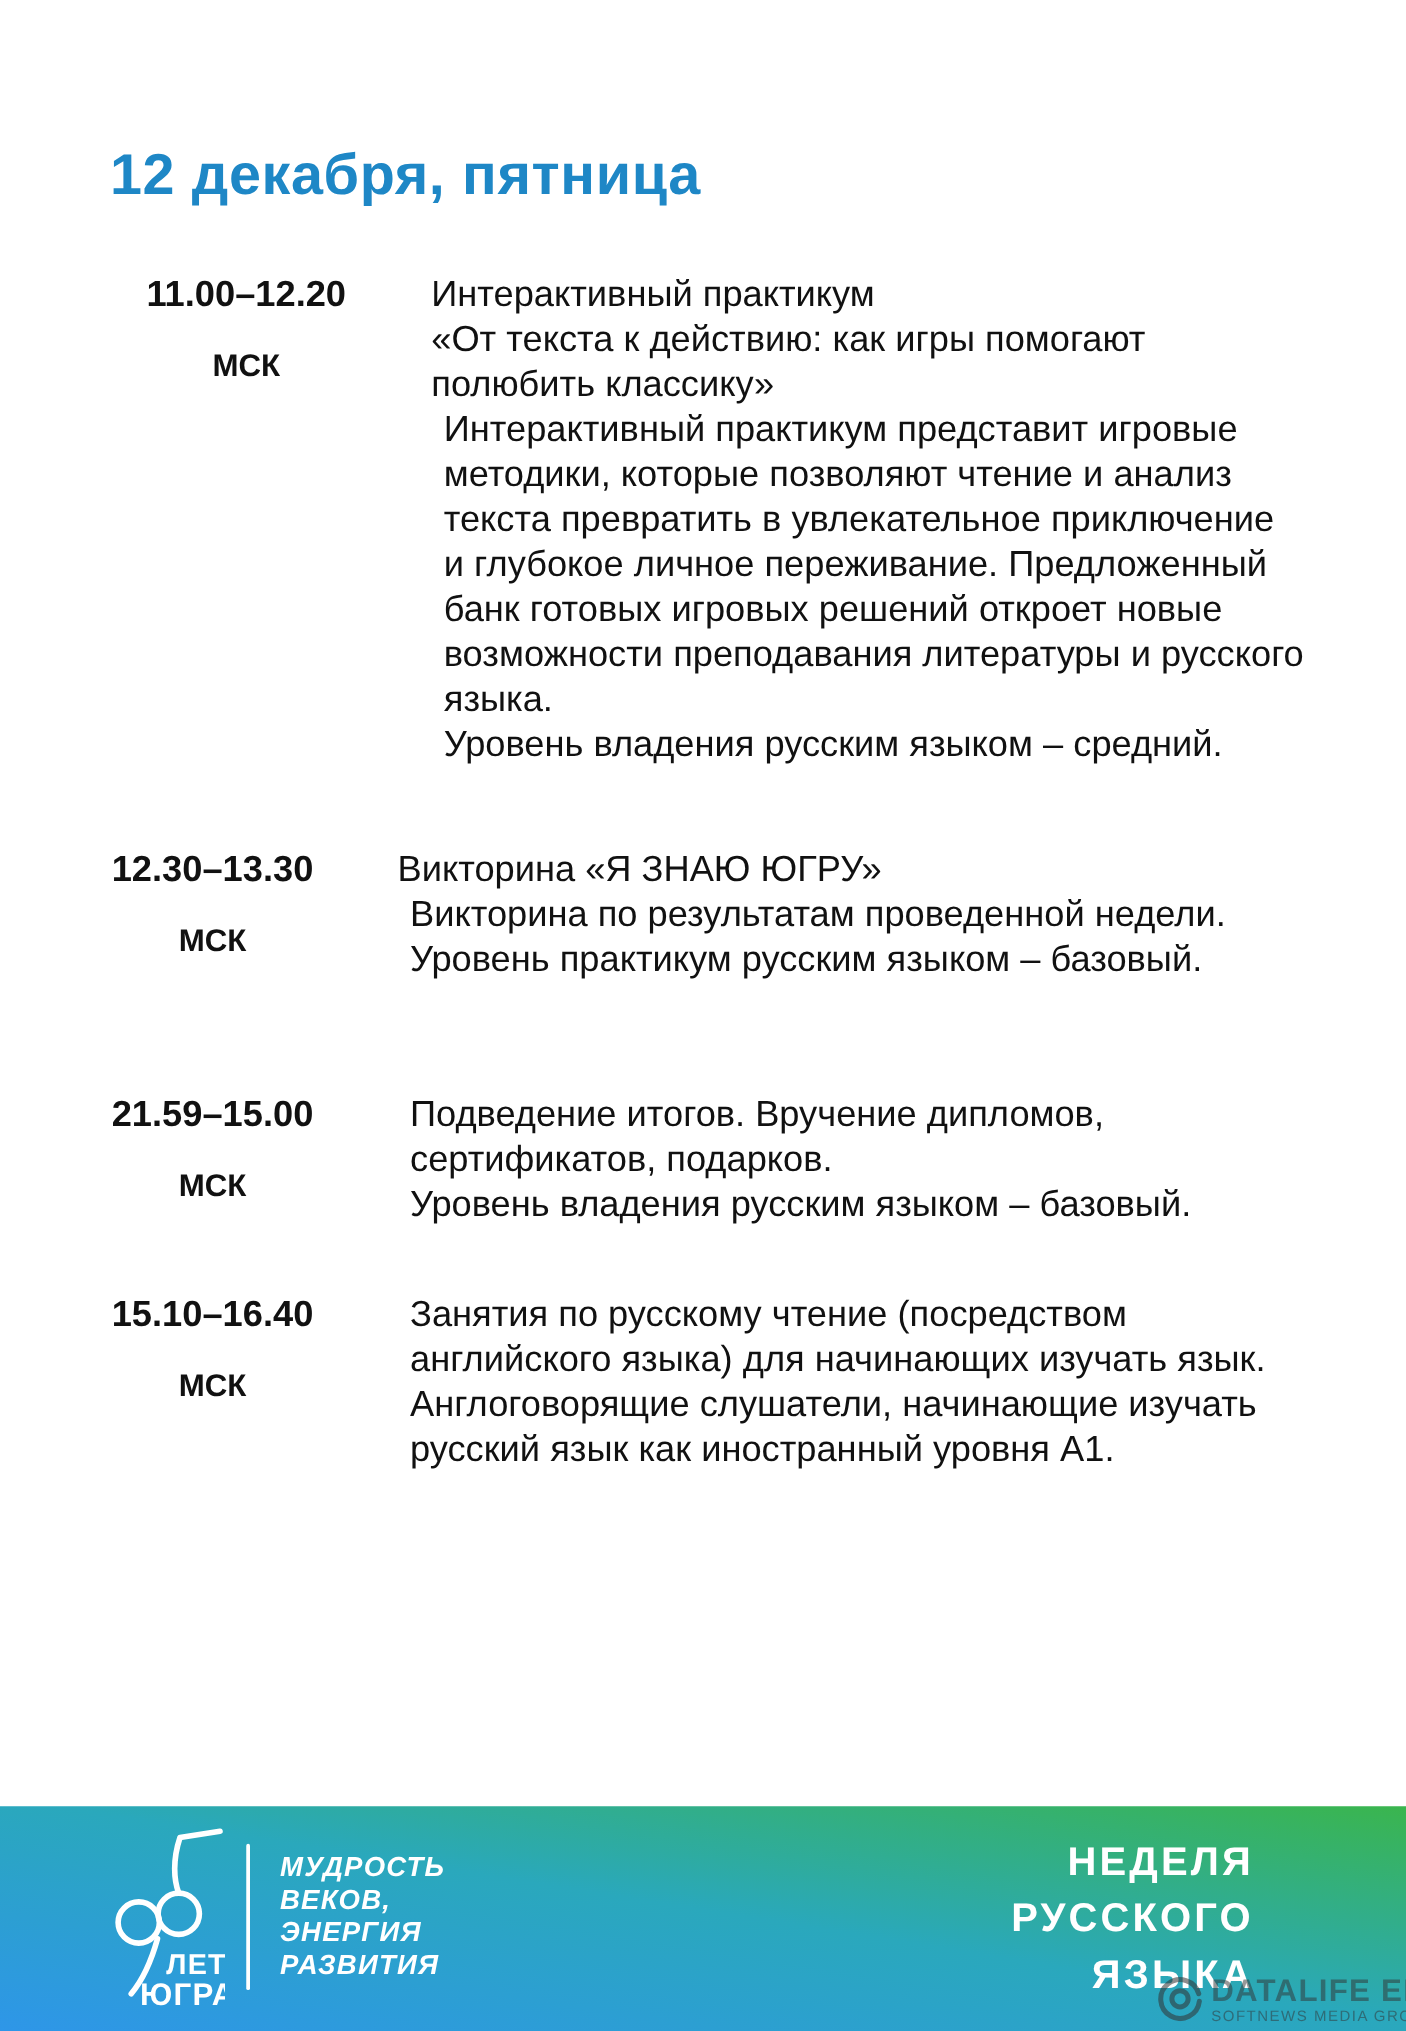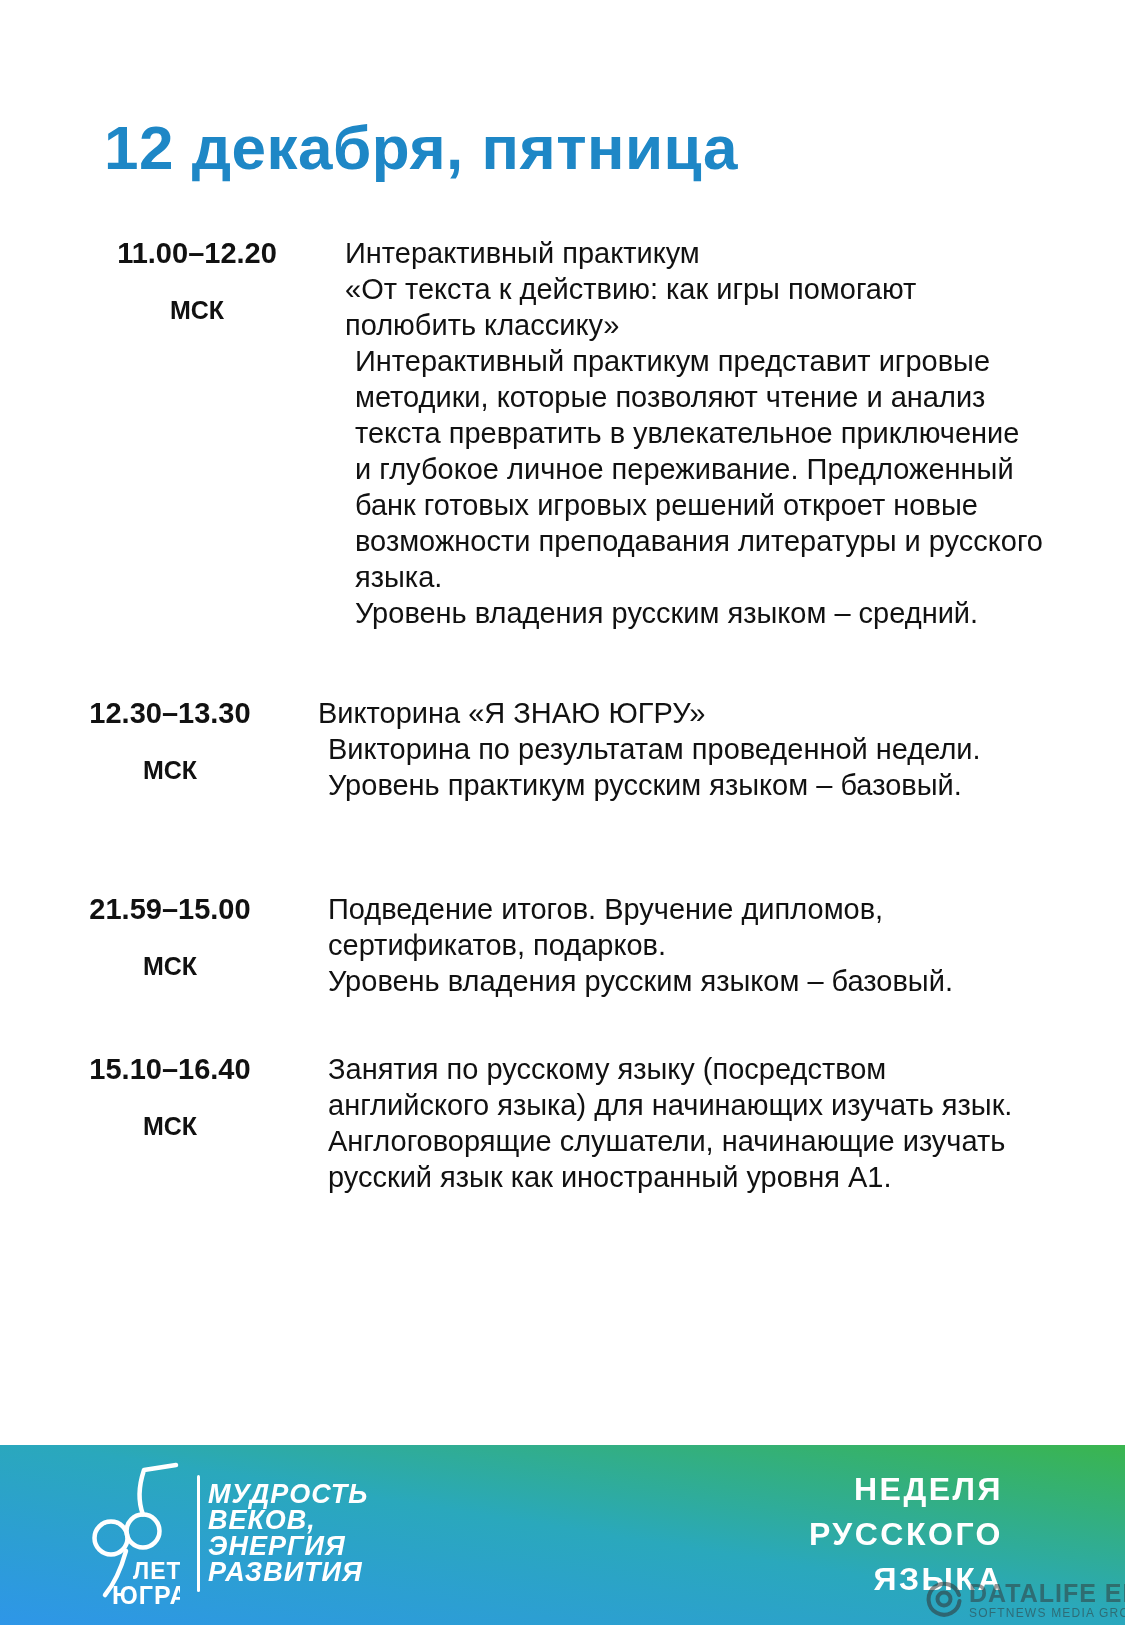--- a/index.html
+++ b/index.html
@@ -13,24 +13,24 @@
   .page {
     position: relative;
     width: 1125px;
     height: 1625px;
     background: #ffffff;
   }
   .content {
     padding: 112px 60px 0 88px;
   }
   h1.page-title {
-    font-size: 62px;
+    font-size: 46px;
     font-weight: bold;
     letter-spacing: 0.5px;
-    margin: 0 0 52px 16px;
+    margin: 0 0 52px 0;
   }
   .schedule { display: block; }
   .row {
     display: flex;
     align-items: flex-start;
   }
   .row:nth-of-type(1) { margin-bottom: 64px; justify-content: flex-end; }
   .row:nth-of-type(2) { margin-bottom: 88px; }
   .row:nth-of-type(3) { margin-bottom: 52px; }
   .time-col {
@@ -82,24 +82,24 @@
     position: absolute;
     left: 197px;
     top: 30px;
     width: 3px;
     height: 117px;
     background: #ffffff;
     border-radius: 2px;
   }
   .tagline {
     position: absolute;
-    left: 208px;
+    left: 224px;
     top: 36px;
     color: #ffffff;
-    font-size: 27px;
+    font-size: 22px;
     font-weight: bold;
     font-style: italic;
     letter-spacing: 1px;
     line-height: 26px;
     white-space: pre-line;
   }
   .event-name {
     position: absolute;
     right: 122px;
     top: 22px;
@@ -187,21 +187,21 @@
 Уровень владения русским языком – базовый.</p>
       </div>
     </section>
 
     <section class="row">
       <div class="time-col">
         <div class="time">15.10–16.40</div>
         <div class="tz">МСК</div>
       </div>
       <div class="content-col">
-        <p class="desc">Занятия по русскому языку (посредством
+        <p class="desc">Занятия по русскому чтение (посредством
 английского языка) для начинающих изучать язык.
 Англоговорящие слушатели, начинающие изучать
 русский язык как иностранный уровня А1.</p>
       </div>
     </section>
   </div>
   </div>
 
   <footer class="banner" style="background: linear-gradient(to right top, rgb(46, 150, 232), rgb(42, 168, 188) 52%, rgb(58, 181, 78));">
 

